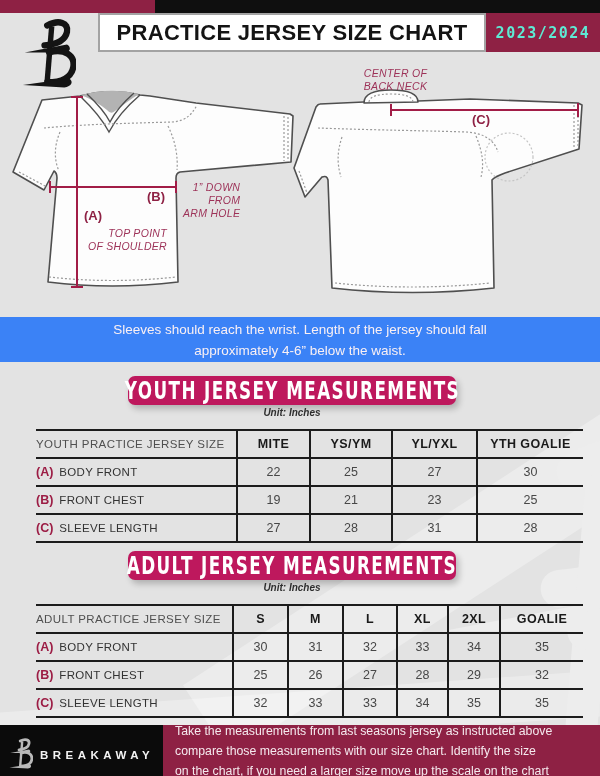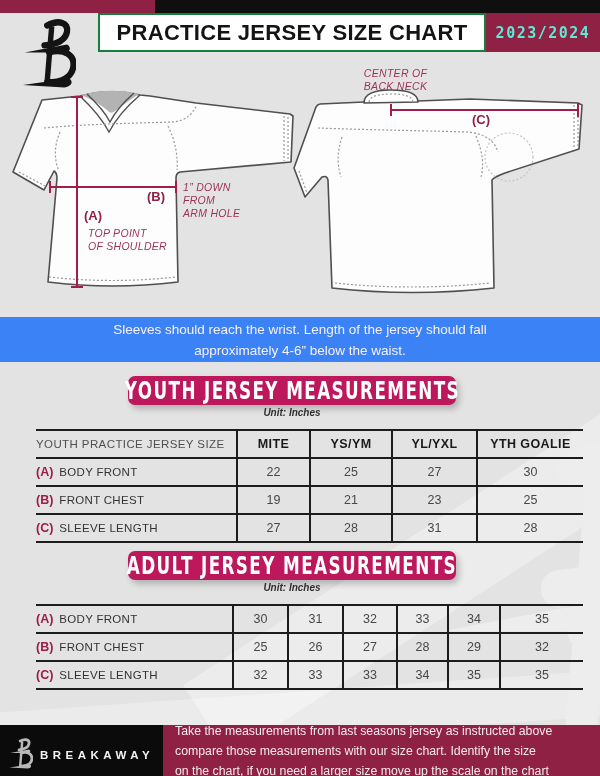--- a/index.html
+++ b/index.html
@@ -5,40 +5,40 @@
   html,body{margin:0;padding:0;}
   #page{position:relative;width:600px;height:776px;background:#e3e3e3;overflow:hidden;
         font-family:"Liberation Sans",sans-serif;color:#222;}
   .abs{position:absolute;}
   .preline{white-space:pre-line;}
 
   
   .strip-maroon{left:0;top:0;width:155px;height:13px;background:#8e2144;}
   .strip-black{left:155px;top:0;width:445px;height:13px;background:#0f0f0f;}
   .logo-box{left:22px;top:16px;width:54px;height:82px;color:#141414;z-index:5;}
-  .title-box{left:98px;top:13px;width:388px;height:39px;background:#ffffff;border:2px solid #15803d;
+  .title-box{left:98px;top:13px;width:388px;height:39px;background:#ffffff;border:2px solid #a3a3a3;
              box-sizing:border-box;display:flex;align-items:center;justify-content:center;}
   .title-text{font-weight:bold;font-size:22px;letter-spacing:.3px;color:#141414;}
   .year-box{left:486px;top:13px;width:114px;height:39px;background:#8e2144;
             display:flex;align-items:center;justify-content:center;}
   .year-text{font-family:"DejaVu Sans Mono",monospace;font-weight:bold;font-size:15px;
              letter-spacing:1.5px;color:#5eead4;}
 
   
   .watermark{left:426px;top:418px;width:320px;height:480px;color:#ededed;z-index:0;}
   .band1{left:140px;top:455px;width:820px;height:85px;background:rgba(255,255,255,.32);
          transform:rotate(-33deg);z-index:0;}
   .band2{left:-60px;top:688px;width:820px;height:46px;background:rgba(255,255,255,.30);
          transform:rotate(-4deg);z-index:0;}
   .content{position:absolute;inset:0;z-index:1;}
 
   
   .diagram-svg{left:0;top:55px;width:600px;height:263px;}
   .ann{position:absolute;color:#9d3258;font-style:italic;font-size:10.5px;line-height:13px;
-       letter-spacing:.3px;}
+       letter-spacing:.3px;text-align:right;}
   .ann-key{position:absolute;color:#8e2144;font-weight:bold;font-size:13px;font-style:normal;}
   .ann-center{text-align:center;}
 
   
   .note-banner{left:0;top:317px;width:600px;height:45px;background:#3b82f6;
                display:flex;align-items:center;justify-content:center;}
   .note-text{color:#faf0f4;font-size:13.5px;line-height:21px;text-align:center;}
 
   
   .sec-banner{left:128px;width:328px;height:29px;background:#be185d;border-radius:7px;
@@ -225,20 +225,29 @@
       <colgroup>
           <col style="width:197px">
           <col style="width:55px">
           <col style="width:55px">
           <col style="width:54px">
           <col style="width:51px">
           <col style="width:52px">
           <col style="width:83px">
         </colgroup>
       <tbody>
+          <tr>
+        <th class="first-head">ADULT PRACTICE JERSEY SIZE</th>
+        <th class="col-head">S</th>
+        <th class="col-head">M</th>
+        <th class="col-head">L</th>
+        <th class="col-head">XL</th>
+        <th class="col-head">2XL</th>
+        <th class="col-head">GOALIE</th>
+      </tr>
       <tr>
         <td class="row-label-cell"><span class="rkey">(A)</span><span class="rlabel">BODY FRONT</span></td>
         <td class="val">30</td>
         <td class="val">31</td>
         <td class="val">32</td>
         <td class="val">33</td>
         <td class="val">34</td>
         <td class="val">35</td>
       </tr>
       <tr>

